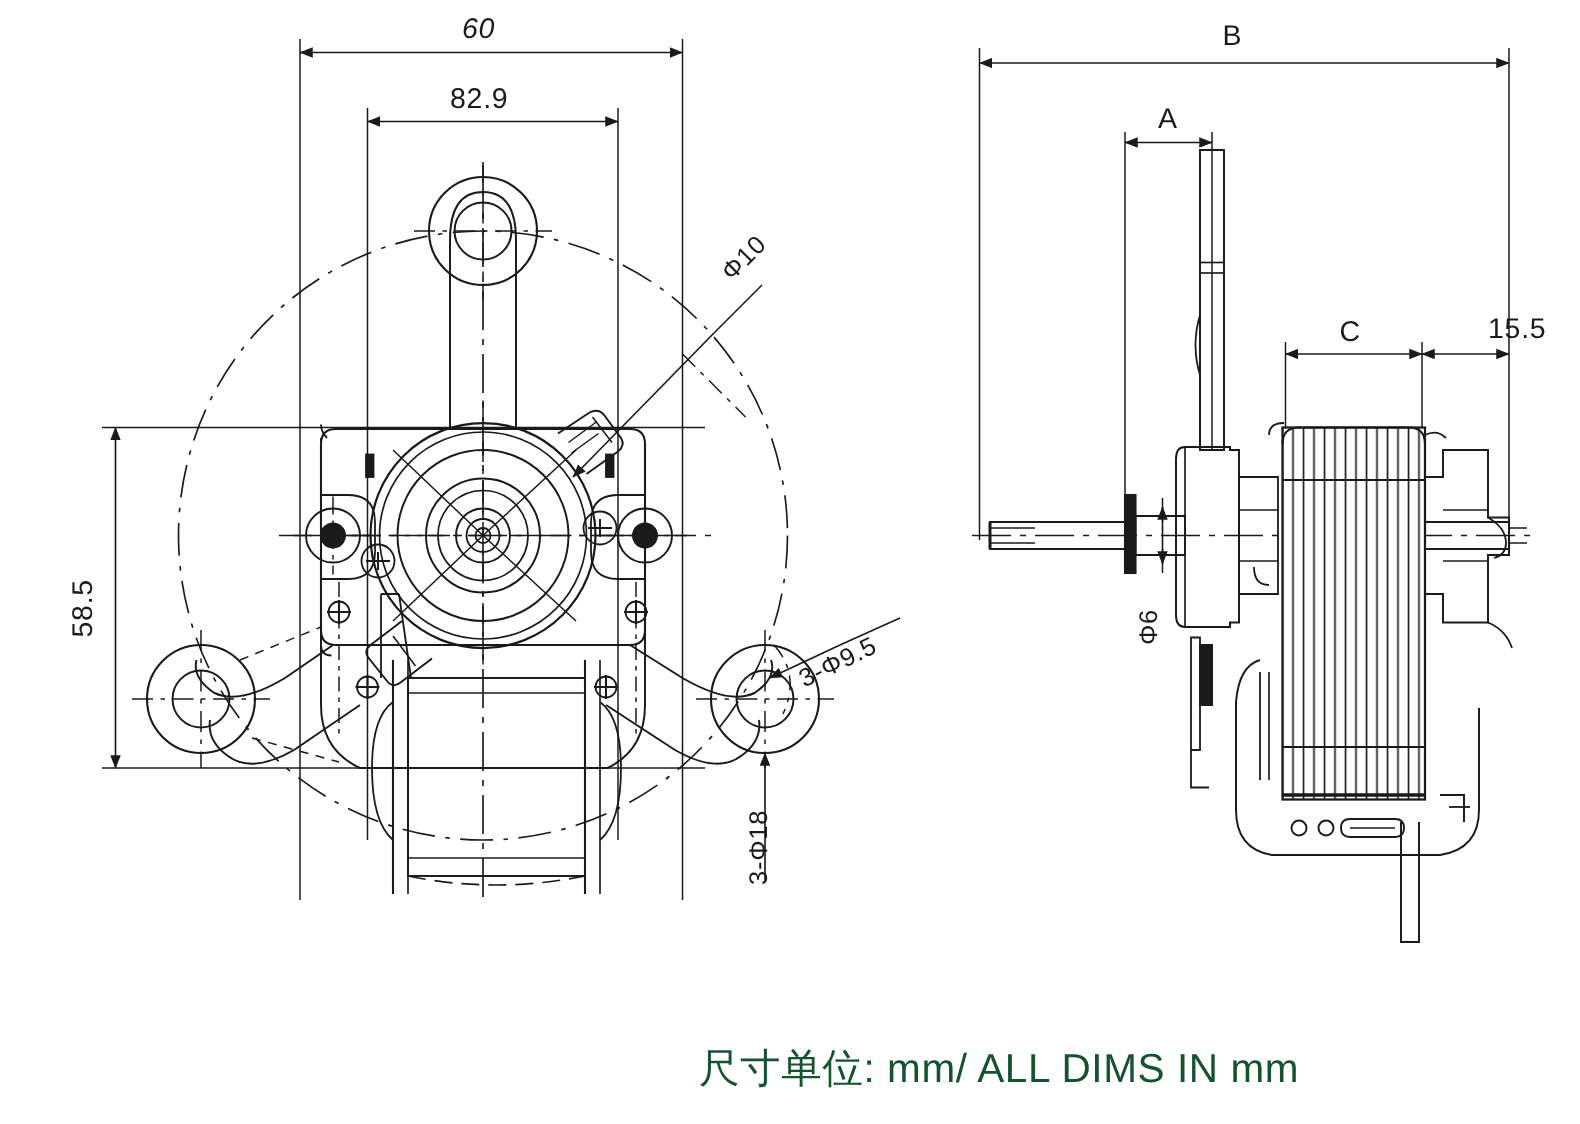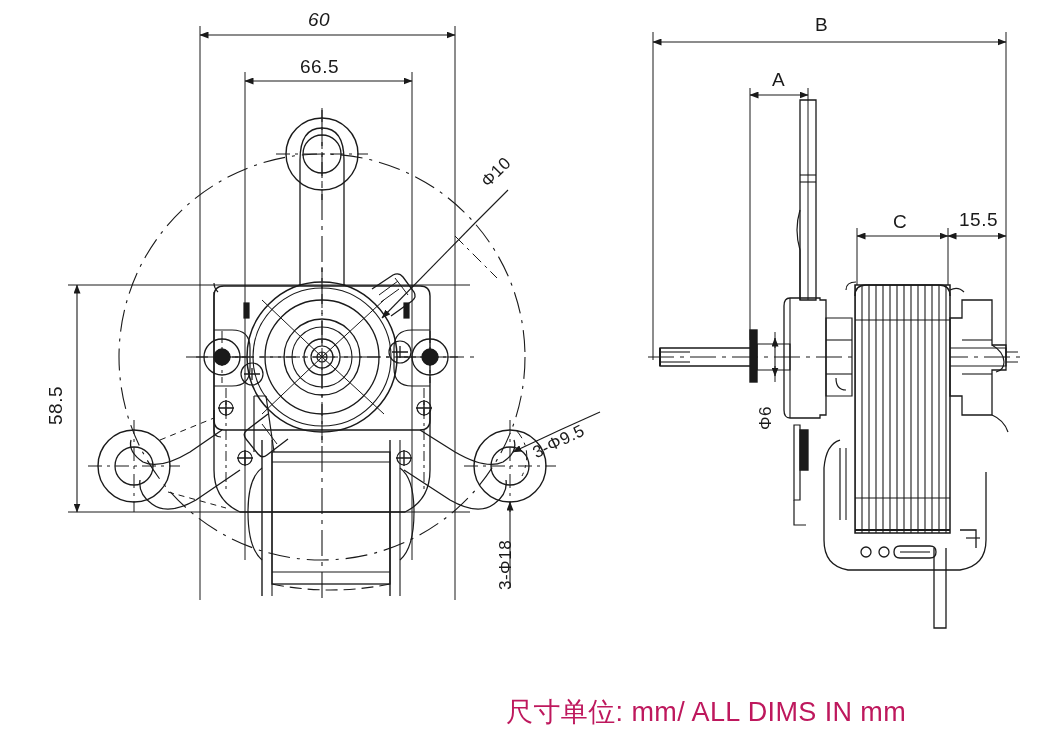--- a/index.html
+++ b/index.html
@@ -4,21 +4,21 @@
 <style>
   html,body{margin:0;padding:0;background:#fff;}
   body{width:1053px;height:749px;position:relative;overflow:hidden;
        font-family:"Liberation Sans",sans-serif;color:#111;}
   .stage{position:absolute;inset:0;}
   svg{position:absolute;left:0;top:0;}
   .lbl{position:absolute;font-family:"Liberation Sans",sans-serif;
        color:#1a1a1a;white-space:nowrap;line-height:1;}
   .dim{font-size:19px;letter-spacing:.5px;}
   .dimsm{font-size:17px;letter-spacing:.5px;}
-  .caption{position:absolute;font-size:27px;color:#be185d;letter-spacing:.4px;margin-left:40px;}
+  .caption{position:absolute;font-size:27px;color:#14532d;letter-spacing:.4px;}
   .rot90{transform:rotate(-90deg);transform-origin:left top;}
   .rotd{transform-origin:left top;}
 </style>
 </head>
 <body>
 
 <div class="stage">
 
 <svg width="1053" height="749" viewBox="0 0 1053 749">
   <defs>
@@ -297,35 +297,35 @@
       <path d="M800 430 L808 430 L808 470 L800 470 Z" stroke-width="1.3" fill="#1a1a1a"></path>
       <path d="M794 425 L800 425 L800 500 L794 500 Z" stroke-width="1.2"></path>
       <path d="M794 500 L794 525 L806 525" stroke-width="1.2"></path>
     </g>
 
   </g>
 </svg>
 
 <div class="lbl dim" style="left:308px;top:10px;font-style:italic;">60</div>
 
-<div class="lbl dim" style="left:300px;top:57px;">66.5</div>
+<div class="lbl dim" style="left:300px;top:57px;">82.9</div>
 
 <div class="lbl dim rot90" style="left:46px;top:425px;">58.5</div>
 
 <div class="lbl dimsm rotd" style="left:478px;top:178px;transform:rotate(-45deg);">Φ10</div>
 
 <div class="lbl dimsm rotd" style="left:530px;top:446px;transform:rotate(-26deg);">3-Φ9.5</div>
 
 <div class="lbl dimsm rot90" style="left:497px;top:590px;">3-Φ18</div>
 
 <div class="lbl dim" style="left:815px;top:15px;">B</div>
 
 <div class="lbl dim" style="left:772px;top:70px;">A</div>
 
 <div class="lbl dim" style="left:893px;top:212px;">C</div>
 
-<div class="lbl dim" style="left:959px;top:210px;">15.5</div>
+<div class="lbl dim" style="left:992px;top:210px;">15.5</div>
 
 <div class="lbl dimsm rot90" style="left:757px;top:430px;">Φ6</div>
 
 <div class="caption" style="left:466px;top:694px;">尺寸单位: mm/ ALL DIMS IN mm</div>
 
 </div>
 
 </body></html>

